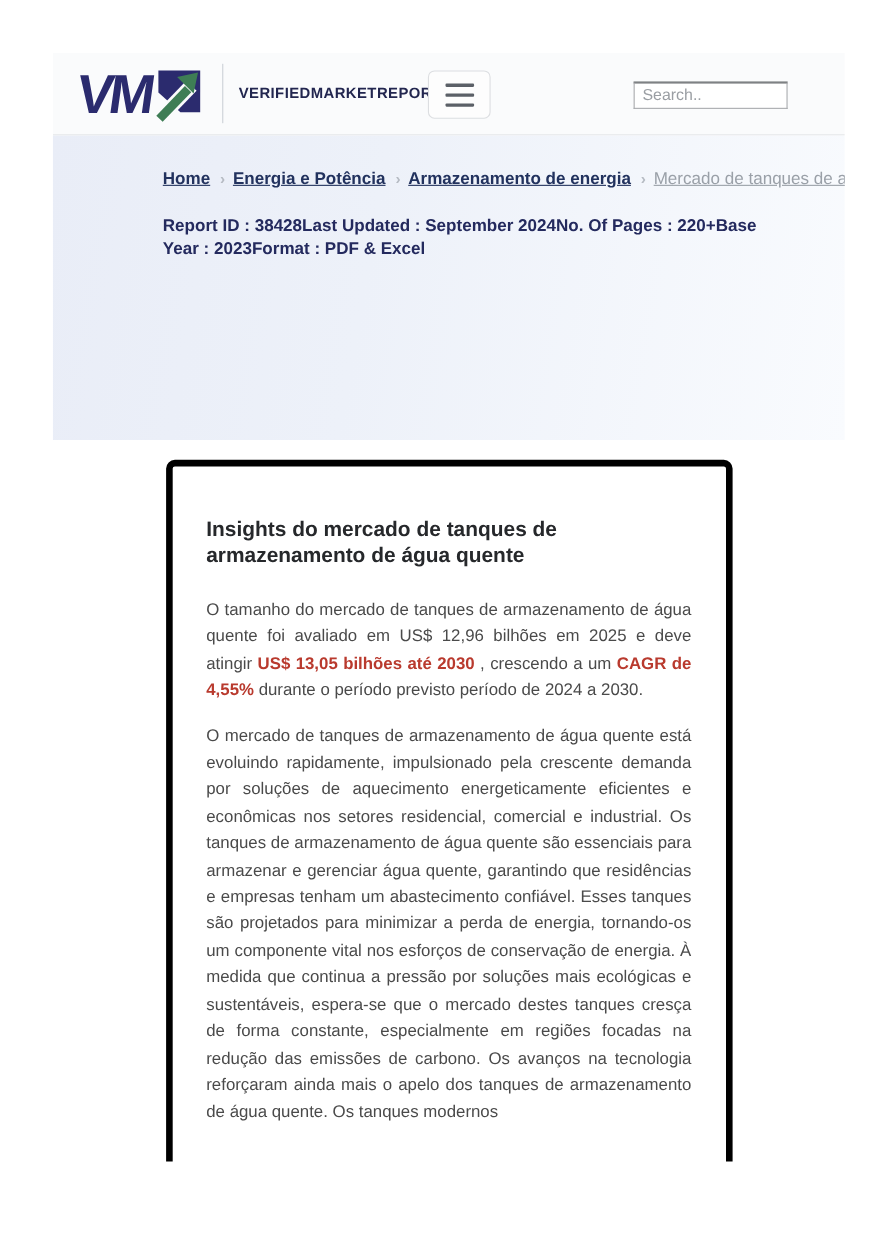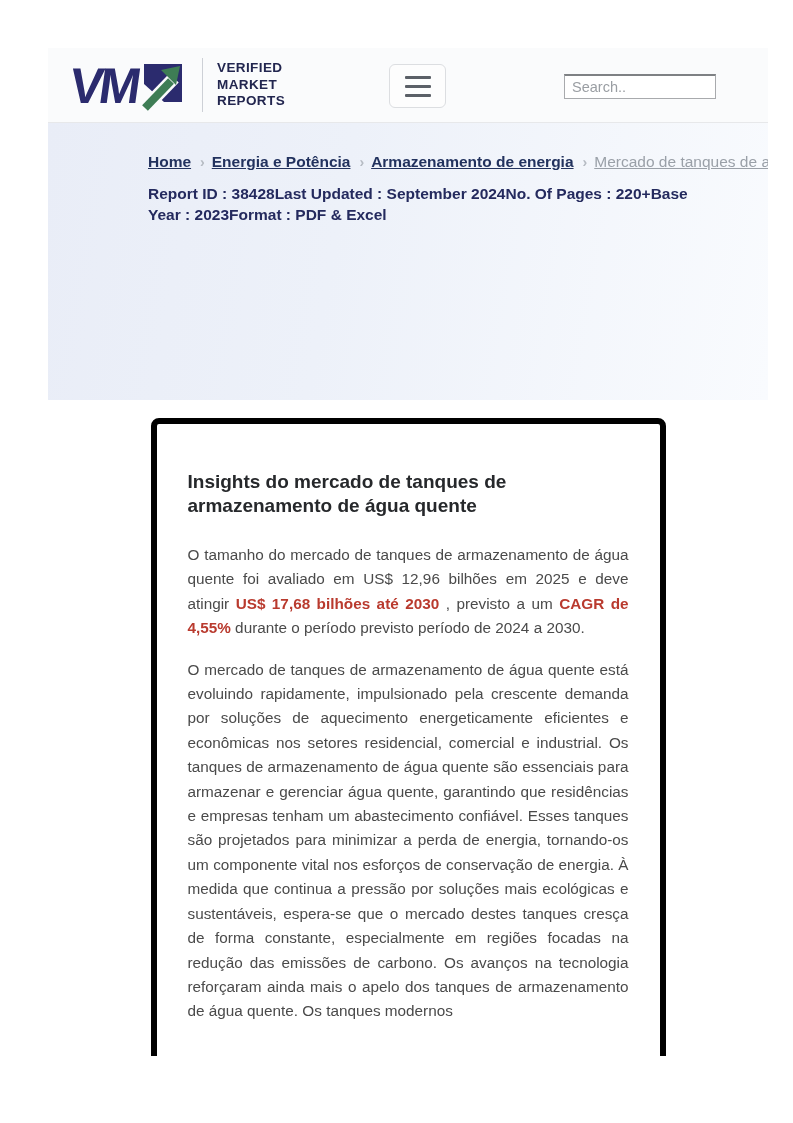--- a/index.html
+++ b/index.html
@@ -11,34 +11,34 @@
 
   
   .site-header{
     position:relative; height:75px; background:#fafbfc;
     border-bottom:1px solid #e7e8ea;
     display:flex; align-items:center; padding-left:20px;
   }
   .logo-link{ display:flex; align-items:center; text-decoration:none; }
   .logo-svg{ display:block; }
   .brand-divider{ width:1px; height:54px; background:#cdd0d6; margin:0 14px 0 16px; }
-  .brand-text{ display:flex; flex-direction:column; }
+  .brand-text{ display:flex; flex-direction:row; }
   .brand-text span{
     font-size:13.5px; line-height:16.5px; font-weight:600; letter-spacing:0.4px;
     color:#22264f;
   }
   .menu-button{
     position:absolute; left:341px; top:16px; width:57px; height:44px;
     background:#fdfdfd; border:1px solid #dcdee1; border-radius:6px;
     display:flex; flex-direction:column; justify-content:center; align-items:center; gap:6px;
     cursor:pointer;
   }
   .menu-button .bar{ width:26px; height:3px; background:#5b6067; border-radius:1px; }
   .search-input{
-    position:absolute; right:52px; top:26px; width:152px; height:25px;
+    position:absolute; right:52px; top:26px; width:140px; height:25px;
     border:1px solid #a8aaad; border-top:2px solid #7e8184;
     background:#ffffff; font-size:14.5px; color:#444;
     padding:2px 7px; outline:none; font-family:inherit;
   }
   .search-input::placeholder{ color:#9a9ea3; }
 
   
   .hero{
     height:277px;
     background:linear-gradient(100deg,#e9edf7 0%,#edf1f9 40%,#f9fbfe 100%);
@@ -47,21 +47,21 @@
   .breadcrumb{ font-size:15.5px; line-height:26px; color:#22325e; }
   .breadcrumb .crumb{ font-weight:600; color:#22325e; cursor:pointer;text-decoration:underline; }
   .breadcrumb .pair{ white-space:nowrap; }
   .breadcrumb .sep{ color:#b6bbc3; font-weight:600; margin:0 7px 0 9px; font-size:14px; }
   .breadcrumb .crumb.muted{ color:#9aa0a8; font-weight:400; cursor:default; }
   .page-title{
     margin-top:9px; width:537px;
     font-size:23.5px; line-height:28px; font-weight:700; color:#1b1b1b;
   }
   .report-meta{
-    margin-top:8px; width:545px;
+    margin-top:19px; width:545px;
     font-size:15.5px; line-height:21px; font-weight:700; color:#242a5e;
   }
 
   
   .main-area{ background:#ffffff; padding-top:18px; display:flex; justify-content:center; }
   .insight-card{
     width:515px; height:700px; background:#ffffff;
     border:6px solid #000000; border-radius:8px;
     padding:46px 31px 30px 31px;
   }
@@ -107,18 +107,18 @@
   </header>
 
   <section class="hero">
     <nav class="breadcrumb" id="breadcrumb"><span class="crumb">Home</span><span class="pair"><span class="sep">›</span><span class="crumb">Energia e Potência</span></span><span class="pair"><span class="sep">›</span><span class="crumb">Armazenamento de energia</span></span><span class="pair"><span class="sep">›</span><span class="crumb muted">Mercado de tanques de armazenamento de água quente</span></span></nav>
     <div class="report-meta" id="report-meta"><span>Report ID : 38428</span><span>Last Updated : September 2024</span><span>No. Of Pages : 220+</span><span>Base Year : 2023</span><span>Format : PDF &amp; Excel</span></div>
   </section>
 
   <main class="main-area">
     <article class="insight-card">
       <h2 class="card-heading">Insights do mercado de tanques de armazenamento de água quente</h2>
-      <p class="card-para" id="para1"><span>O tamanho do mercado de tanques de armazenamento de água quente foi avaliado em US$ 12,96 bilhões em 2025 e deve atingir </span><span class="hl">US$ 17,68 bilhões até 2030</span><span> , previsto a um </span><span class="hl">CAGR de 4,55%</span><span> durante o período previsto período de 2024 a 2030.</span></p>
+      <p class="card-para" id="para1"><span>O tamanho do mercado de tanques de armazenamento de água quente foi avaliado em US$ 12,96 bilhões em 2025 e deve atingir </span><span class="hl">US$ 13,05 bilhões até 2030</span><span> , crescendo a um </span><span class="hl">CAGR de 4,55%</span><span> durante o período previsto período de 2024 a 2030.</span></p>
       <p class="card-para">O mercado de tanques de armazenamento de água quente está evoluindo rapidamente, impulsionado pela crescente demanda por soluções de aquecimento energeticamente eficientes e econômicas nos setores residencial, comercial e industrial. Os tanques de armazenamento de água quente são essenciais para armazenar e gerenciar água quente, garantindo que residências e empresas tenham um abastecimento confiável. Esses tanques são projetados para minimizar a perda de energia, tornando-os um componente vital nos esforços de conservação de energia. À medida que continua a pressão por soluções mais ecológicas e sustentáveis, espera-se que o mercado destes tanques cresça de forma constante, especialmente em regiões focadas na redução das emissões de carbono. Os avanços na tecnologia reforçaram ainda mais o apelo dos tanques de armazenamento de água quente. Os tanques modernos</p>
     </article>
   </main>
 
 </div>
 
 </body></html>

